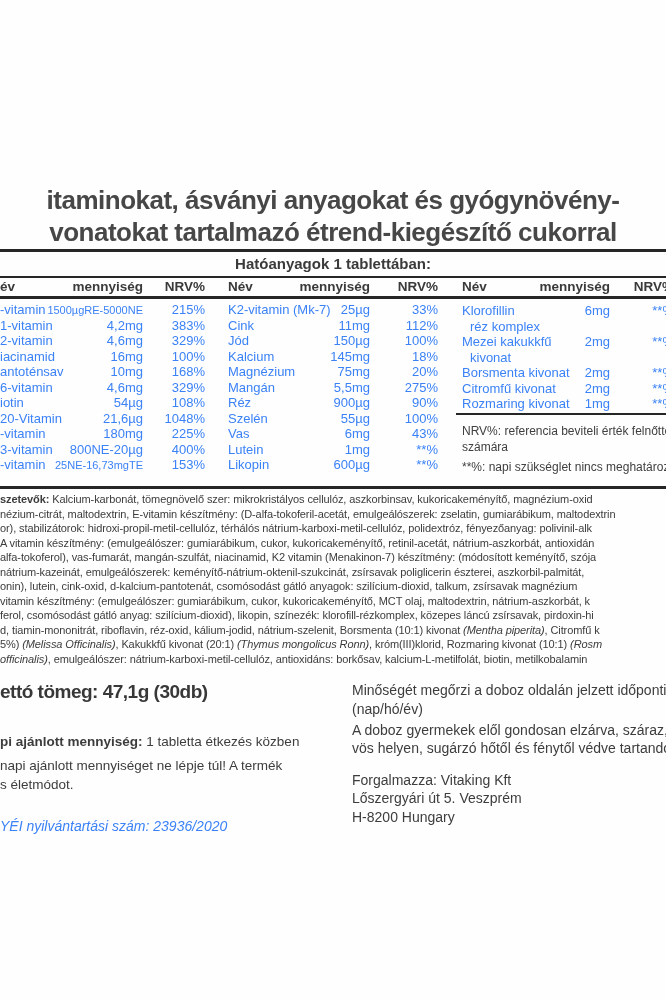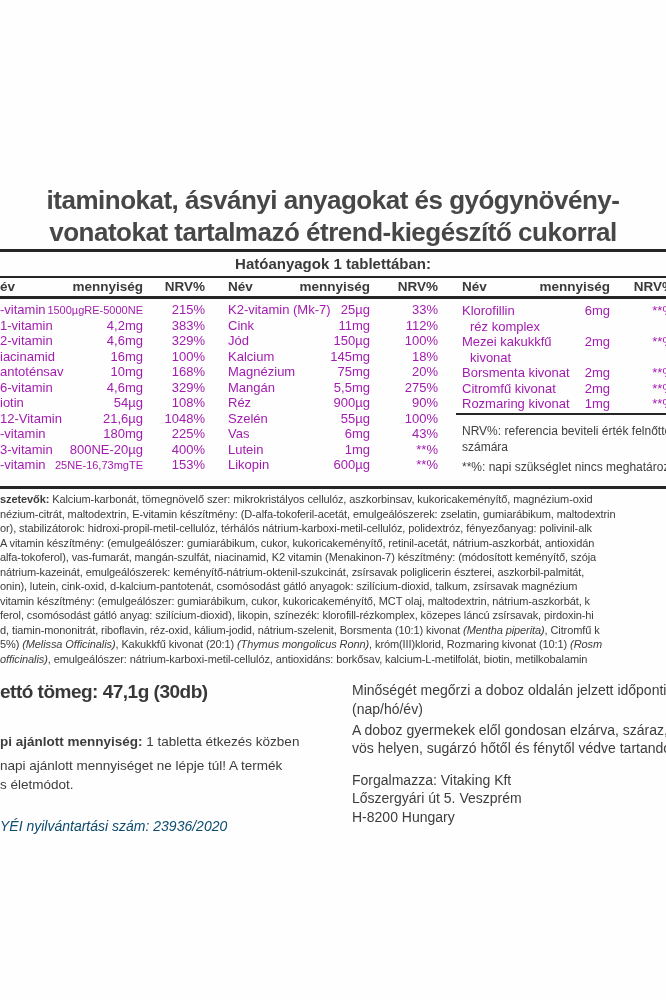--- a/index.html
+++ b/index.html
@@ -29,21 +29,21 @@
   .hdr3{left:462px;width:212px;}
 
   .c-name{position:absolute;left:0;top:0;white-space:nowrap;}
   .c-qty{position:absolute;top:0;white-space:nowrap;text-align:right;}
   .c-nrv{position:absolute;right:0;top:0;white-space:nowrap;text-align:right;}
   .hdr1 .c-qty,#col1 .c-qty{right:62px;}
   .hdr2 .c-qty,#col2 .c-qty{right:68px;}
   .hdr3 .c-qty,#col3 .c-qty{right:64px;}
 
   
-  .col{position:absolute;top:302px;font-size:13px;color:#a21caf;}
+  .col{position:absolute;top:302px;font-size:13px;color:#3b82f6;}
   #col1{left:0;width:205px;}
   #col2{left:228px;width:210px;}
   #col3{left:462px;width:212px;height:184px;}
   .row{position:relative;height:15.5px;}
   .row.small .c-qty{font-size:11px;top:2px;}
   .row3{position:absolute;left:0;width:212px;height:31px;}
   .c-name2{position:absolute;left:8px;top:15.5px;white-space:nowrap;}
 
   
   .note{position:absolute;left:462px;font-size:12px;white-space:nowrap;color:#404040;}
@@ -57,21 +57,21 @@
   .b{font-weight:bold;}
   .i{font-style:italic;}
 
   
   .netweight{position:absolute;top:681px;left:0;font-size:19px;font-weight:bold;
              letter-spacing:-0.5px;color:#383838;white-space:nowrap;}
   .dosage{position:absolute;top:734px;left:0;font-size:13.5px;white-space:nowrap;color:#3d3d3d;}
   .warning{position:absolute;top:757px;left:0;font-size:13.5px;color:#3d3d3d;}
   .w-line{height:18.5px;line-height:18.5px;white-space:nowrap;}
   .registration{position:absolute;top:818px;left:0;font-size:14px;font-style:italic;
-                white-space:nowrap;color:#0c4a6e;}
+                white-space:nowrap;color:#3b82f6;}
 
   
   .bright{position:absolute;top:681px;left:352px;width:322px;font-size:14px;color:#3d3d3d;overflow:hidden;}
   .br-line{height:18.5px;line-height:18.5px;white-space:nowrap;}
   .br-line:nth-child(3){margin-top:2.5px;}
   .br-line:nth-child(5){margin-top:13px;}
 </style>
 </head>
 <body>
 
@@ -136,21 +136,21 @@
         <span class="c-name">6-vitamin</span>
         <span class="c-qty">4,6mg</span>
         <span class="c-nrv">329%</span>
       </div>
       <div class="row">
         <span class="c-name">iotin</span>
         <span class="c-qty">54µg</span>
         <span class="c-nrv">108%</span>
       </div>
       <div class="row">
-        <span class="c-name">12-Vitamin</span>
+        <span class="c-name">20-Vitamin</span>
         <span class="c-qty">21,6µg</span>
         <span class="c-nrv">1048%</span>
       </div>
       <div class="row">
         <span class="c-name">-vitamin</span>
         <span class="c-qty">180mg</span>
         <span class="c-nrv">225%</span>
       </div>
       <div class="row">
         <span class="c-name">3-vitamin</span>

